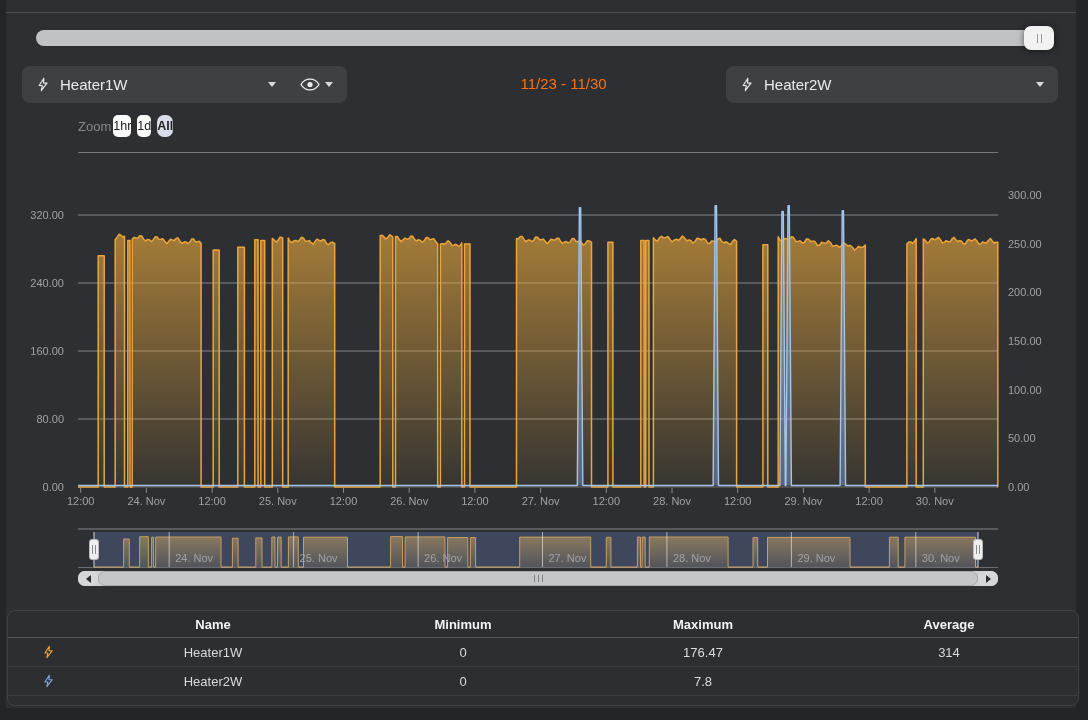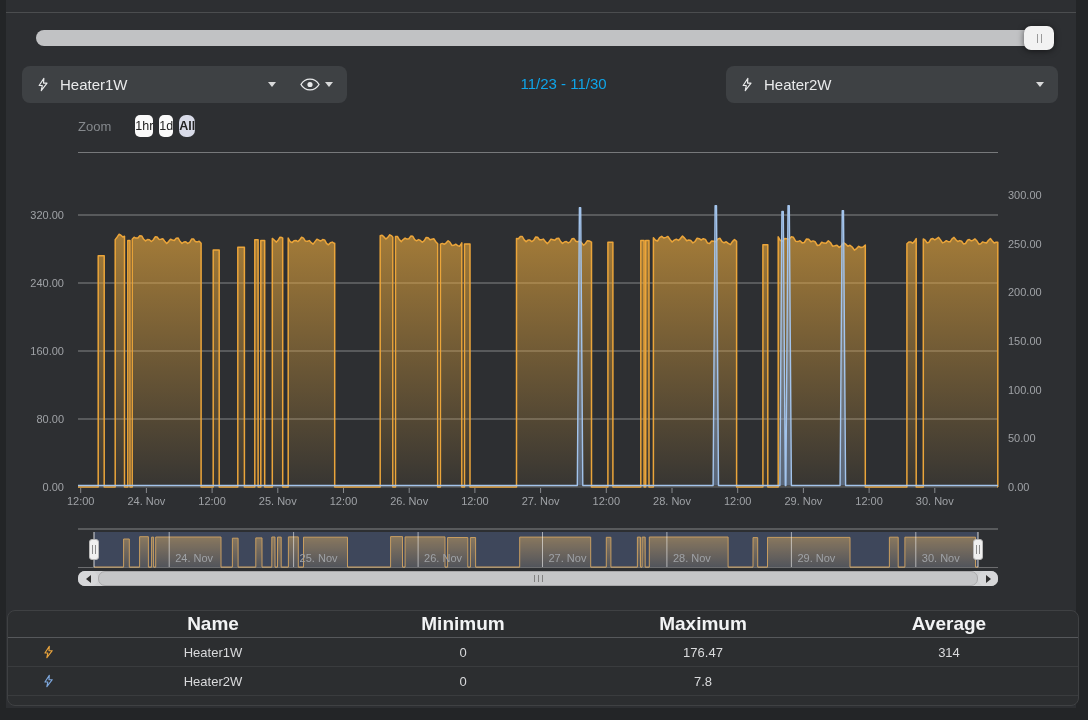--- a/index.html
+++ b/index.html
@@ -26,25 +26,25 @@
   .dd { position:absolute; top:66px; height:37px; background:#3e4144; border-radius:8px;
     display:flex; align-items:center; padding:0 14px; color:#e9eaeb; cursor:pointer; }
   .dd-left { left:22px; width:325px; }
   .dd-right { left:726px; width:332px; }
   .dd-label { font-size:15px; margin-left:10px; }
   .caret { width:0; height:0; border-left:4.5px solid transparent; border-right:4.5px solid transparent;
     border-top:5.5px solid #d8d9da; display:inline-block; }
   .dd-caret1 { margin-left:auto; }
   .eye-wrap { display:flex; align-items:center; gap:5px; margin-left:24px; }
   .date-range { position:absolute; top:75px; left:0; width:1088px; text-align:center;
-    color:#0ea5e9; font-size:15px;padding-left:39px; }
+    color:#f97316; font-size:15px;padding-left:39px; }
 
   
   .zoom-row { position:absolute; left:78px; top:115px; height:22px; display:flex; align-items:center; }
-  .zoom-label { color:#85898d; font-size:13px; margin-right:24px; }
+  .zoom-label { color:#85898d; font-size:13px; margin-right:2px; }
   .zbtn { height:22px; padding:0 0; margin-right:6px; border:none; border-radius:5px;
     background:#fafafa; color:#222; font-size:12.5px; font-family:"Liberation Sans",sans-serif;
     cursor:pointer; }
   .zbtn.active { background:#d8dbe8; font-weight:bold;border-radius:7px; }
 
   .chart-top-line { position:absolute; left:78px; top:152px; width:920px; border-top:1px solid #77797b; }
 
   svg text { fill:#9fa2a6; font-size:11px; font-family:"Liberation Sans",sans-serif; }
   .grid   { stroke:rgba(255,255,255,0.42); stroke-width:1; }
   .axisl  { stroke:rgba(255,255,255,0.30); stroke-width:1; }
@@ -68,21 +68,21 @@
   .sc-thumb { position:absolute; left:20px; right:20px; top:0; bottom:0; background:#c5c6c8;
     border:1px solid #a9a9ab; border-radius:7px; display:flex; align-items:center;
     justify-content:center; gap:3px; cursor:grab; }
   .sc-thumb .grip-v { height:7px; background:#808080; }
 
   
   .table-card { position:absolute; left:7px; top:610px; width:1072px; height:96px;
     background:#2c2e30; border:1px solid #3f4143; border-radius:8px; overflow:hidden; }
   .trow { display:grid; grid-template-columns:80px 250px 250px 230px 262px; align-items:center; }
   .t-head { height:27px; border-bottom:1px solid #56585b; }
-  .t-head .cell { color:#f2f3f4; font-weight:bold; font-size:19px; text-align:center; }
+  .t-head .cell { color:#f2f3f4; font-weight:bold; font-size:13px; text-align:center; }
   .t-data { height:29px; border-bottom:1px solid #3a3c3e; }
   .t-data .cell { color:#d9dadc; font-size:13px; text-align:center; }
   .icon-cell { display:flex; justify-content:center; }
 </style>
 </head>
 <body>
 
 <div class="page">
   <div class="panel"></div>
   <div class="top-divider"></div>

